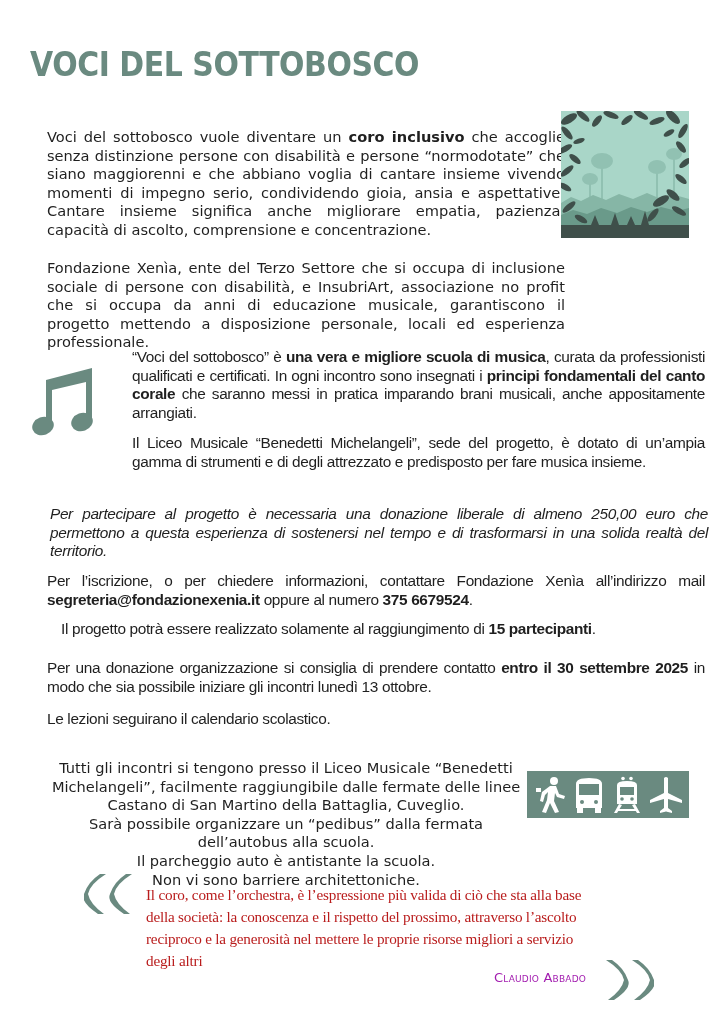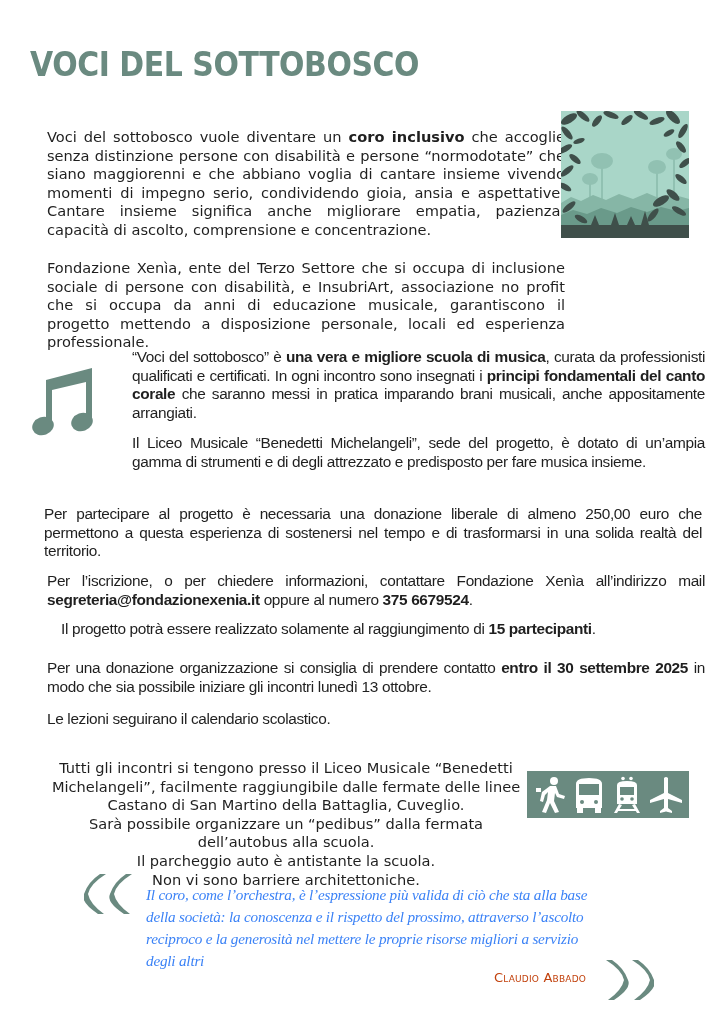--- a/index.html
+++ b/index.html
@@ -8,36 +8,36 @@
   .title { position: absolute; left: 30px; top: 44px; margin: 0;
            font-family: "DejaVu Sans", sans-serif; font-weight: bold; font-size: 34px;
            letter-spacing: -0.5px; color: #6a8a80; transform: scaleX(0.88); transform-origin: left top; }
   .p { position: absolute; margin: 16px; font-size: 14.6px; line-height: 18.6px; text-align: justify; }
   .p.cond { font-family: "Liberation Sans", sans-serif; font-size: 15.4px; letter-spacing: -0.35px; transform-origin: left top; }
   b { font-weight: bold; }
   #p1 { left: 31px; top: 112px; width: 518px; }
   #p2 { left: 31px; top: 243px; width: 518px; }
   #p3 { left: 116px; top: 332px; width: 573px; }
   #p4 { left: 116px; top: 418px; width: 573px; }
-  #p5 { left: 28px; top: 489px; width: 658px; }
+  #p5 { left: 34px; top: 489px; width: 658px; font-style: italic; }
   #p6 { left: 31px; top: 556px; width: 658px; }
   #p7 { left: 45px; top: 604px; width: 658px; }
   #p8 { left: 31px; top: 643px; width: 658px; }
   #p9 { left: 31px; top: 694px; width: 658px; }
   #p10 { left: 31px; top: 743px; width: 478px; text-align: center; }
   .forest { position: absolute; left: 561px; top: 111px; width: 128px; height: 127px; overflow: hidden; }
   .note { position: absolute; left: 32px; top: 368px; width: 62px; height: 68px; }
   .transport { position: absolute; left: 527px; top: 771px; width: 162px; height: 47px; background: #6a8a80; display: flex; align-items: center; justify-content: space-around; padding: 0 4px; box-sizing: border-box; }
   .transport svg { width: 34px; height: 38px; }
   .qopen { position: absolute; left: 84px; top: 872px; width: 52px; height: 44px; }
   .qclose { position: absolute; left: 602px; top: 958px; width: 52px; height: 44px; }
   .quote { position: absolute; left: 146px; top: 884px; width: 450px; margin: 0;
-           font-family: "Liberation Serif", serif; font-style: italic; font-size: 15.2px; line-height: 22px; color: #3b82f6; letter-spacing: -0.2px; }
+           font-family: "Liberation Serif", serif; font-size: 15.2px; line-height: 22px; color: #b91c1c; letter-spacing: -0.2px; }
   .author { position: absolute; left: 494px; top: 970px; margin: 0; font-family: "DejaVu Sans", sans-serif;
-            font-variant: small-caps; font-size: 13px; color: #c2410c; letter-spacing: 0.2px; }
+            font-variant: small-caps; font-size: 13px; color: #a21caf; letter-spacing: 0.2px; }
 </style>
 </head>
 <body>
 
 <h1 class="title">VOCI DEL SOTTOBOSCO</h1>
 
 <p class="p" id="p1"><span>Voci del sottobosco vuole diventare un </span><b>coro inclusivo</b><span> che accoglie senza distinzione persone con disabilità e persone “normodotate” che siano maggiorenni e che abbiano voglia di cantare insieme vivendo momenti di impegno serio, condividendo gioia, ansia e aspettative. Cantare insieme significa anche migliorare empatia, pazienza, capacità di ascolto, comprensione e concentrazione.</span></p>
 
 <div class="forest">
   <svg width="128" height="127" viewBox="0 0 128 127">

